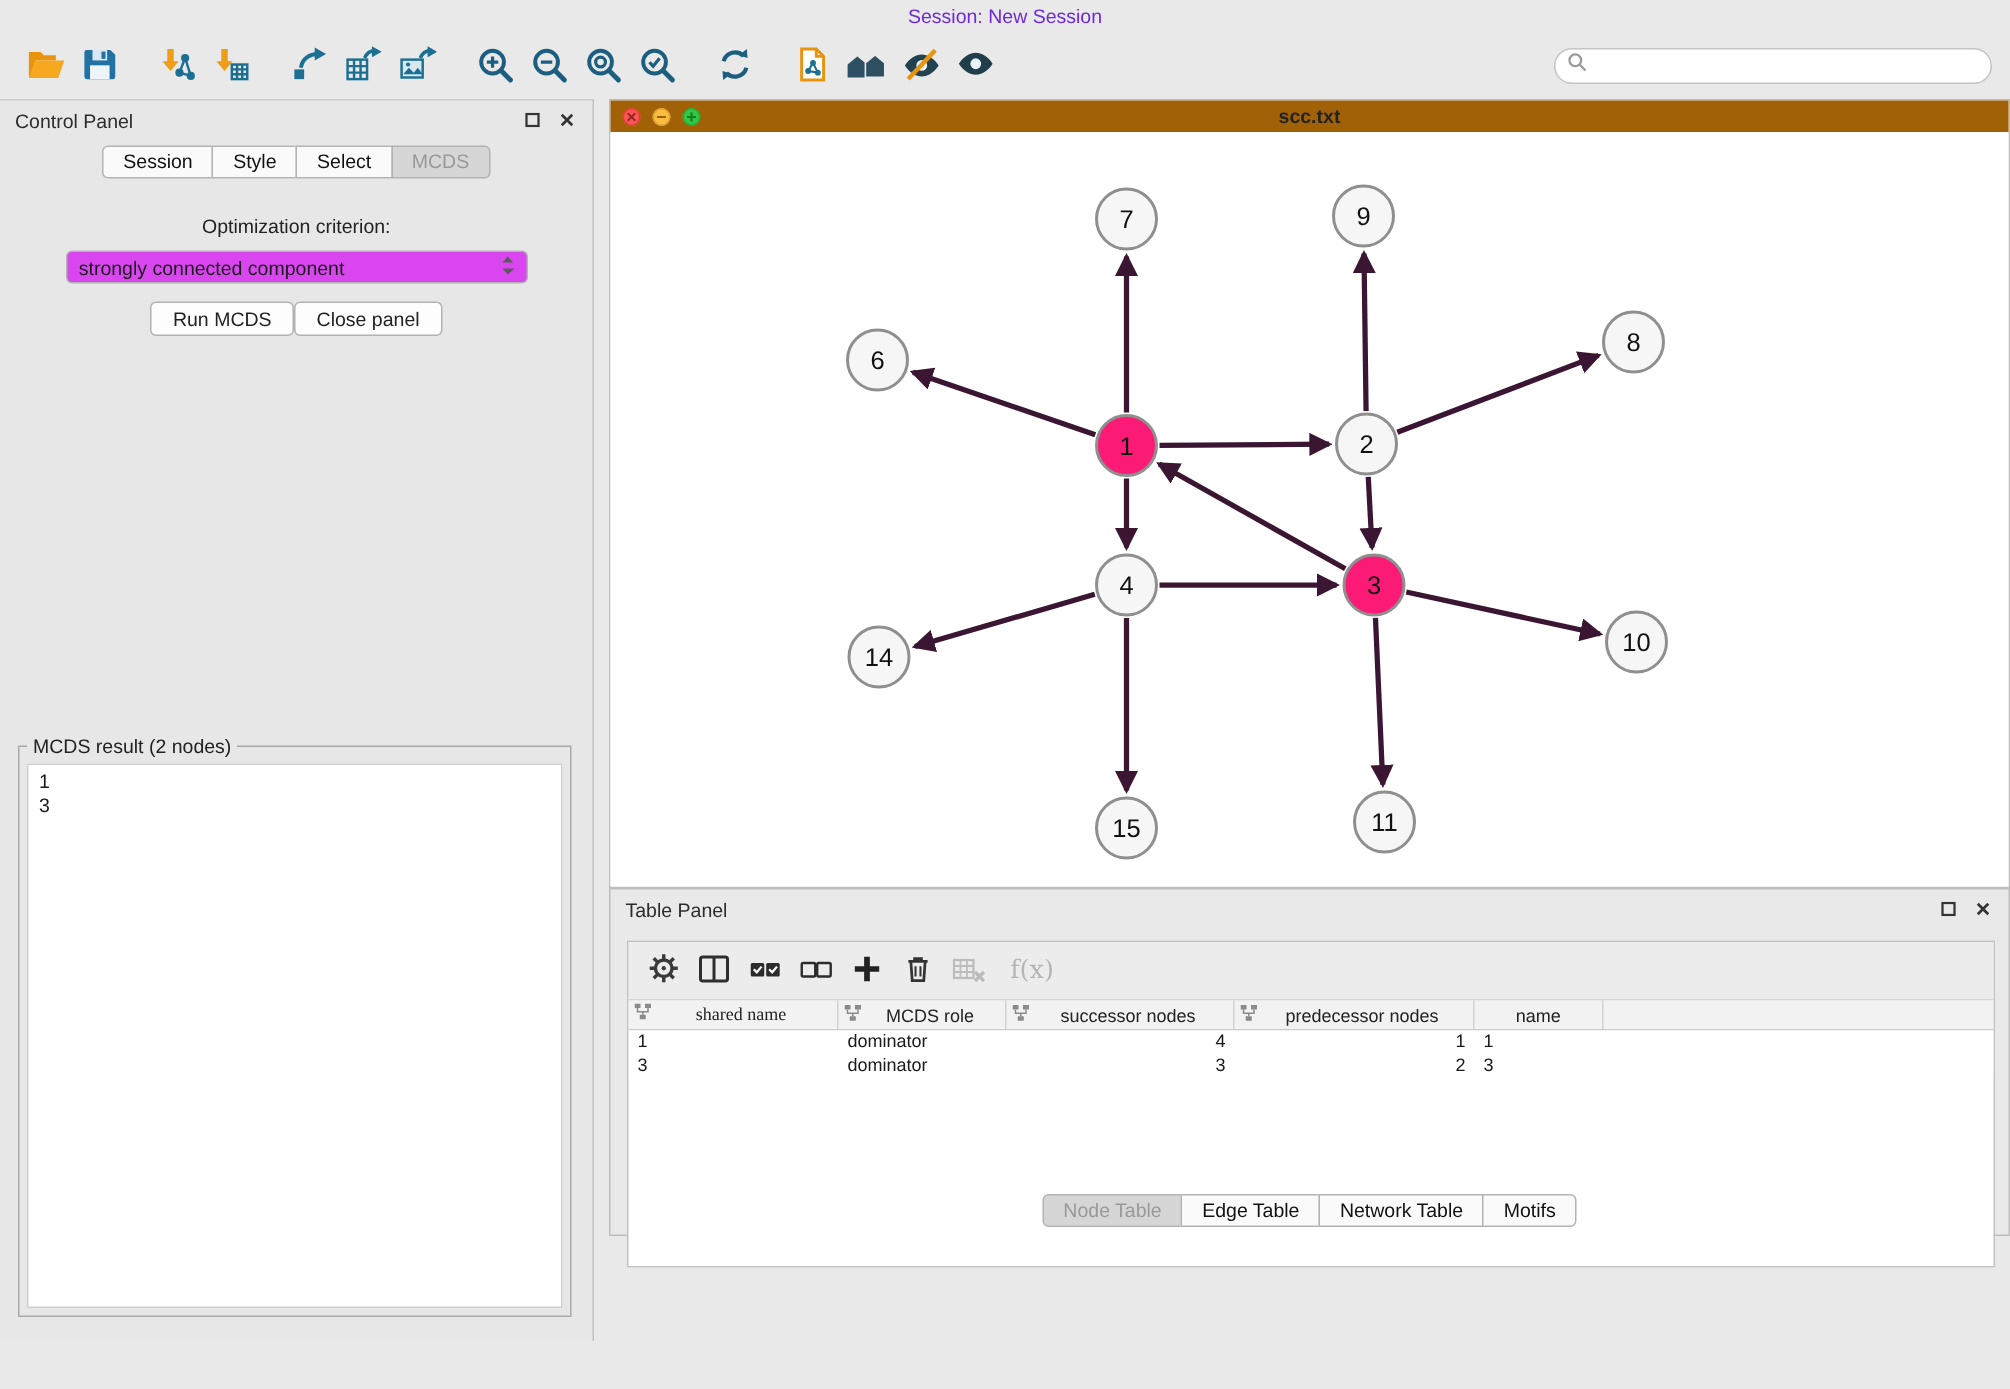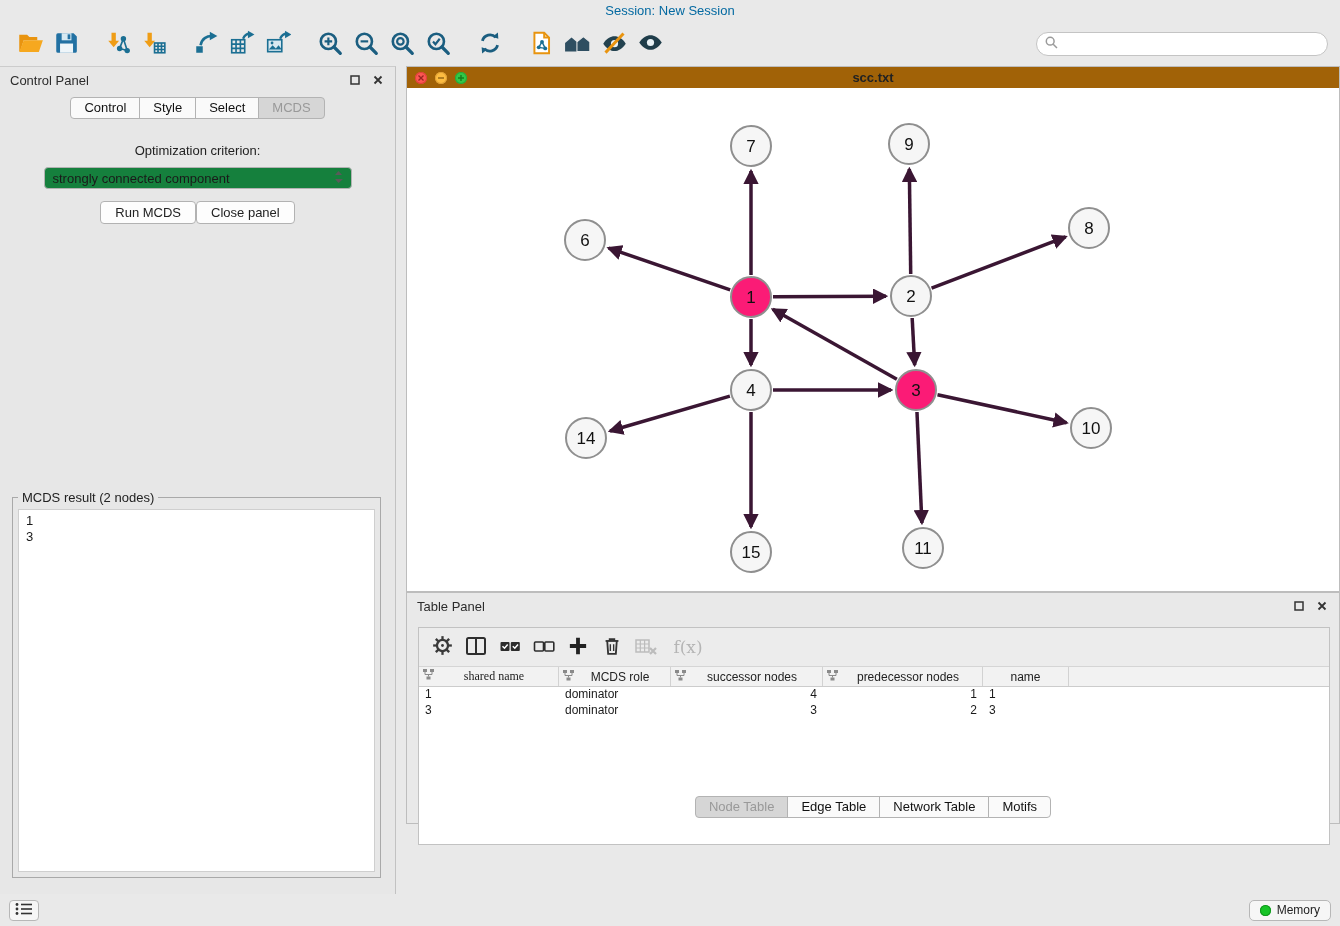--- a/index.html
+++ b/index.html
@@ -1,41 +1,41 @@
 <!DOCTYPE html>
 <html><head>
 <meta charset="utf-8">
 <style>
   html,body{margin:0;padding:0;background:#d0d0d0;}
   .app{position:relative;width:1340px;height:926px;background:#e9e9e9;
        font-family:"Liberation Sans",sans-serif;overflow:hidden;color:#1a1a1a;}
 
   
   .titlebar{position:absolute;top:0;left:0;right:0;height:22px;text-align:center;}
-  .titlebar .title{line-height:22px;font-size:13px;color:#0369a1;}
+  .titlebar .title{line-height:22px;font-size:13px;color:#6d28d9;}
 
   
   .toolbar{position:absolute;top:22px;left:0;right:0;height:44px;display:flex;align-items:center;padding:0 12px;}
   .tbtn{width:36px;height:36px;border:none;background:transparent;display:flex;align-items:center;justify-content:center;padding:0;cursor:pointer;}
   .sep{width:16px;flex:0 0 auto;}
   .search-wrap{margin-left:auto;width:292px;height:24px;background:#fff;border:1px solid #c4c4c4;border-radius:12px;display:flex;align-items:center;padding:0 8px;box-sizing:border-box;}
   .search-wrap input{border:none;outline:none;flex:1;font-size:12px;margin-left:5px;background:transparent;font-family:"Liberation Sans",sans-serif;}
 
   
   .control-panel{position:absolute;left:0;top:66px;width:396px;bottom:32px;background:#e7e7e7;border-right:1px solid #c2c2c2;border-top:1px solid #cccccc;box-sizing:border-box;}
   .panel-header{height:26px;display:flex;align-items:center;padding:0 10px;font-size:13px;color:#2c2c2c;}
   .panel-header .hicons{margin-left:auto;display:flex;gap:9px;align-items:center;}
   .hbtn{width:14px;height:14px;border:none;background:transparent;display:flex;align-items:center;justify-content:center;padding:0;cursor:pointer;}
   .tabs-row{display:flex;justify-content:center;margin-top:4px;}
   .tab{border:1px solid #b3b3b3;background:#fafafa;padding:2px 13px;font-size:13px;color:#111;margin-left:-1px;line-height:16px;cursor:pointer;}
   .tab:first-child{border-radius:4px 0 0 4px;margin-left:0;}
   .tab:last-child{border-radius:0 4px 4px 0;}
   .tab.active{background:#d6d6d6;color:#999;}
   .opt-label{text-align:center;margin-top:24px;font-size:13px;color:#222;}
-  .select-box{margin:9px auto 0 auto;width:308px;height:22px;border:1px solid #b2b2b2;border-radius:4px;background:#15803d;display:flex;align-items:center;padding:0 8px;box-sizing:border-box;font-size:13px;cursor:pointer;}
+  .select-box{margin:9px auto 0 auto;width:308px;height:22px;border:1px solid #b2b2b2;border-radius:4px;background:#d946ef;display:flex;align-items:center;padding:0 8px;box-sizing:border-box;font-size:13px;cursor:pointer;}
   .select-box .spin{margin-left:auto;}
   .btn-row{display:flex;justify-content:center;gap:0;margin-top:12px;}
   .pbtn{background:#fdfdfd;border:1px solid #b2b2b2;border-radius:4px;padding:3px 14px;font-size:13px;color:#222;cursor:pointer;font-family:"Liberation Sans",sans-serif;}
   .result-box{position:absolute;left:12px;right:14px;top:430px;bottom:16px;border:1px solid #a9a9a9;}
   .result-title{position:absolute;top:-8px;left:5px;background:#e7e7e7;padding:0 4px;font-size:13px;color:#222;}
   .result-area{position:absolute;left:5px;right:5px;top:11px;bottom:5px;background:#fff;border:1px solid #cfcfcf;padding:3px 7px;font-size:13px;line-height:16px;overflow:auto;}
 
   
   .network-window{position:absolute;left:406px;top:66px;width:934px;height:526px;border:1px solid #bdbdbd;box-sizing:border-box;background:#fff;}
   .net-titlebar{height:21px;background:#a16207;border-bottom:1px solid #c6c6c6;position:relative;display:flex;align-items:center;}
@@ -225,21 +225,21 @@
             </svg>
           </button>
         <button class="hbtn">
             <svg width="10" height="10">
               <path d="M1.5 1.5l7 7M8.5 1.5l-7 7" stroke="#333" stroke-width="1.8"></path>
             </svg>
           </button>
       </span>
     </div>
     <div class="tabs-row">
-      <div class="tab">Control</div>
+      <div class="tab">Session</div>
       <div class="tab">Style</div>
       <div class="tab">Select</div>
       <div class="tab active">MCDS</div>
     </div>
     <div class="opt-label">Optimization criterion:</div>
     <div class="select-box">
       <span>strongly connected component</span>
       <span class="spin"><svg width="9" height="14" viewBox="0 0 9 14">
             <path d="M4.5 1L8 5H1z" fill="#5a5a5a"></path>
             <path d="M4.5 13L1 9h8z" fill="#5a5a5a"></path>
@@ -470,34 +470,14 @@
       </div>
     </div>
     <div class="tp-tabs">
       <div class="tab active">Node Table</div>
       <div class="tab">Edge Table</div>
       <div class="tab">Network Table</div>
       <div class="tab">Motifs</div>
     </div>
   </div>
 
-  <div class="statusbar">
-    <button class="sbtn">
-      <span><svg width="18" height="14" viewBox="0 0 18 14">
-            <g fill="#333">
-              <circle cx="2" cy="2.5" r="1.4"></circle>
-              <circle cx="2" cy="7" r="1.4"></circle>
-              <circle cx="2" cy="11.5" r="1.4"></circle>
-            </g>
-            <g stroke="#333" stroke-width="1.6">
-              <line x1="6" y1="2.5" x2="17" y2="2.5"></line>
-              <line x1="6" y1="7" x2="17" y2="7"></line>
-              <line x1="6" y1="11.5" x2="17" y2="11.5"></line>
-            </g>
-          </svg></span>
-    </button>
-    <button class="memory-btn">
-      <span class="mem-dot"></span>
-      <span>Memory</span>
-    </button>
-  </div>
 
 </div>
 
 </body></html>

